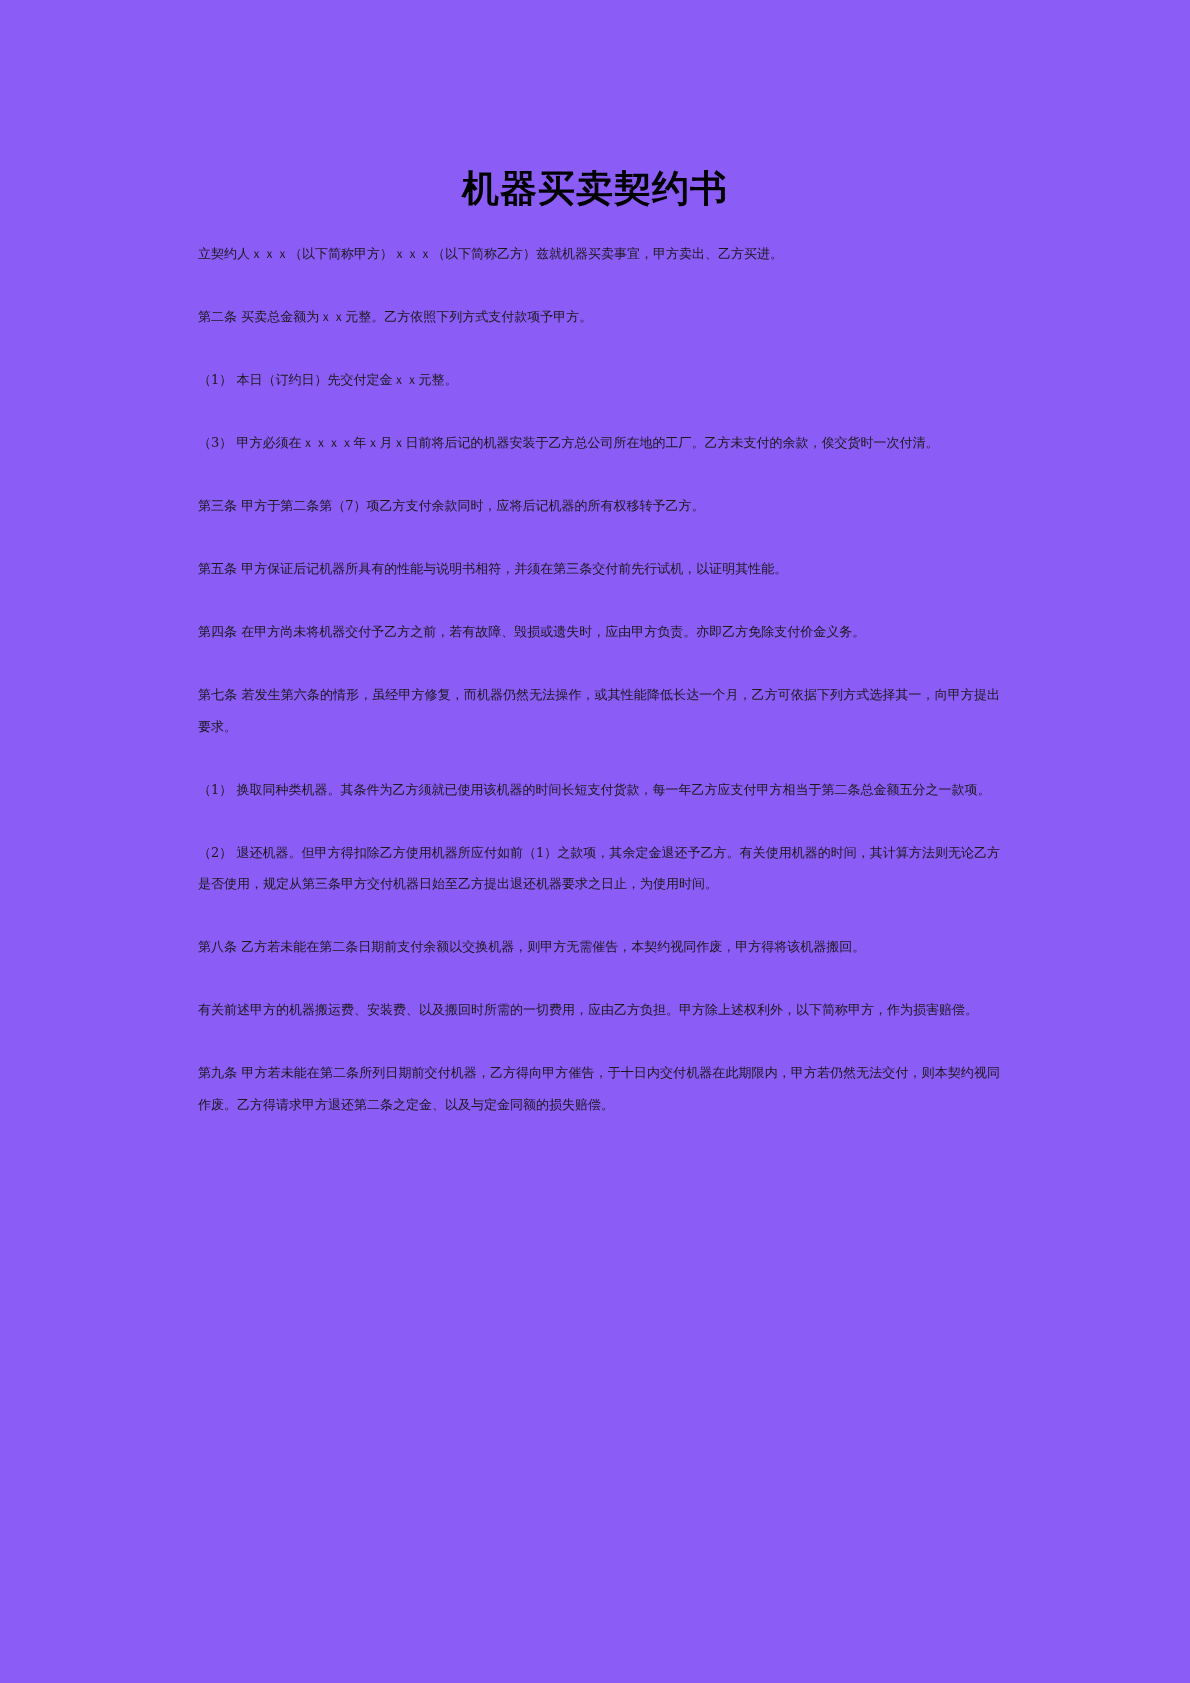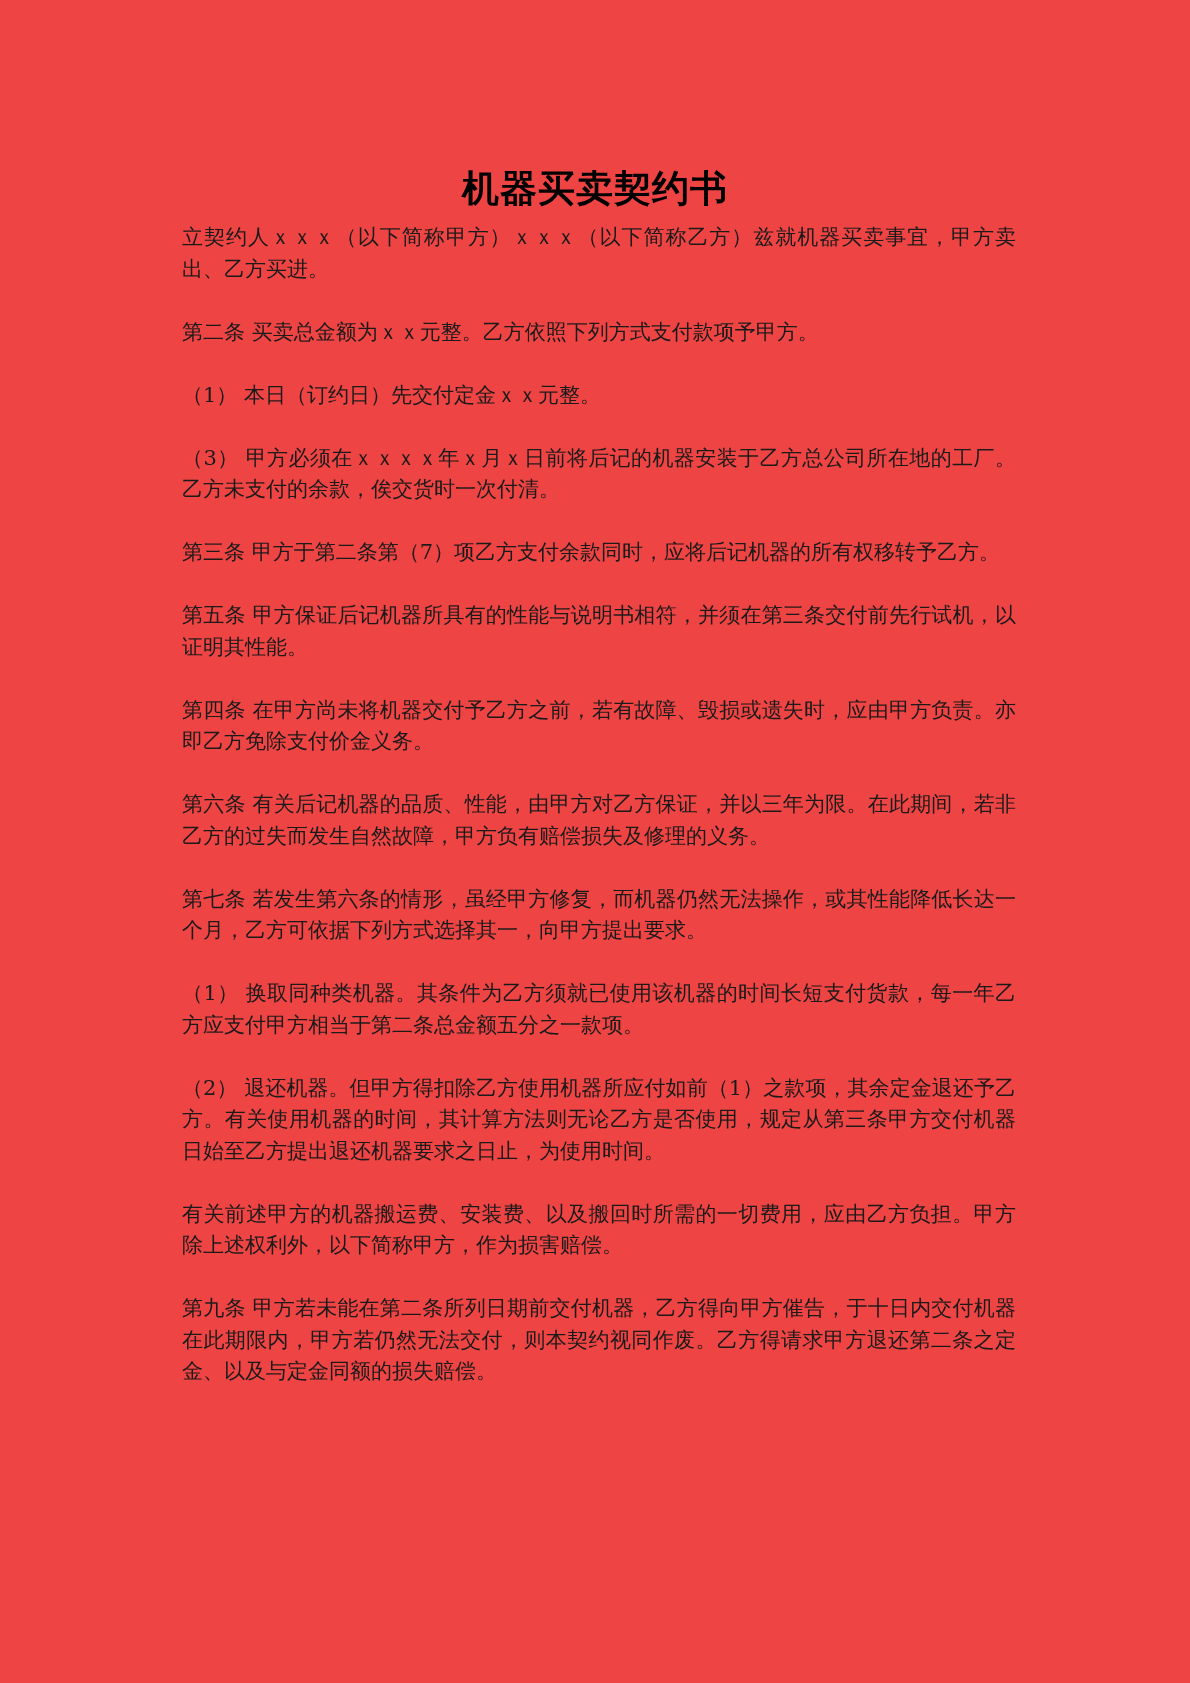--- a/index.html
+++ b/index.html
@@ -14,21 +14,21 @@
       overflow: hidden;
       font-family: "DejaVu Serif", "Liberation Serif", serif;
       color: #111111;
     }
     .page {
       position: absolute;
       left: 0;
       top: 0;
       width: 1190px;
       height: 1683px;
-      background: #ef4444;
+      background: #8b5cf6;
     }
     .title {
       position: absolute;
       left: 0;
       width: 1190px;
       top: 166px;
       text-align: center;
       font-family: "DejaVu Sans", "Liberation Sans", sans-serif;
       font-weight: bold;
       font-size: 37px;
@@ -37,22 +37,22 @@
       margin: 0;
       color: #000000;
     }
     .body {
       position: absolute;
       left: 182px;
       top: 222px;
       width: 834px;
     }
     .para {
-      margin: 0;
-      font-size: 21px;
+      margin: 16px;
+      font-size: 13px;
       line-height: 31.5px;
       text-align: justify;
       color: #1a1a1a;
     }
     .para + .para {
       margin-top: 31.5px;
     }
   </style>
 </head>
 <body>
@@ -60,20 +60,20 @@
 <div class="page">
   <h1 class="title">机器买卖契约书</h1>
   <div class="body">
     <p class="para">立契约人ｘｘｘ（以下简称甲方）ｘｘｘ（以下简称乙方）兹就机器买卖事宜，甲方卖出、乙方买进。</p>
     <p class="para">第二条 买卖总金额为ｘｘ元整。乙方依照下列方式支付款项予甲方。</p>
     <p class="para">（1） 本日（订约日）先交付定金ｘｘ元整。</p>
     <p class="para">（3） 甲方必须在ｘｘｘｘ年ｘ月ｘ日前将后记的机器安装于乙方总公司所在地的工厂。乙方未支付的余款，俟交货时一次付清。</p>
     <p class="para">第三条 甲方于第二条第（7）项乙方支付余款同时，应将后记机器的所有权移转予乙方。</p>
     <p class="para">第五条 甲方保证后记机器所具有的性能与说明书相符，并须在第三条交付前先行试机，以证明其性能。</p>
     <p class="para">第四条 在甲方尚未将机器交付予乙方之前，若有故障、毁损或遗失时，应由甲方负责。亦即乙方免除支付价金义务。</p>
-    <p class="para">第六条 有关后记机器的品质、性能，由甲方对乙方保证，并以三年为限。在此期间，若非乙方的过失而发生自然故障，甲方负有赔偿损失及修理的义务。</p>
     <p class="para">第七条 若发生第六条的情形，虽经甲方修复，而机器仍然无法操作，或其性能降低长达一个月，乙方可依据下列方式选择其一，向甲方提出要求。</p>
     <p class="para">（1） 换取同种类机器。其条件为乙方须就已使用该机器的时间长短支付货款，每一年乙方应支付甲方相当于第二条总金额五分之一款项。</p>
     <p class="para">（2） 退还机器。但甲方得扣除乙方使用机器所应付如前（1）之款项，其余定金退还予乙方。有关使用机器的时间，其计算方法则无论乙方是否使用，规定从第三条甲方交付机器日始至乙方提出退还机器要求之日止，为使用时间。</p>
+    <p class="para">第八条 乙方若未能在第二条日期前支付余额以交换机器，则甲方无需催告，本契约视同作废，甲方得将该机器搬回。</p>
     <p class="para">有关前述甲方的机器搬运费、安装费、以及搬回时所需的一切费用，应由乙方负担。甲方除上述权利外，以下简称甲方，作为损害赔偿。</p>
     <p class="para">第九条 甲方若未能在第二条所列日期前交付机器，乙方得向甲方催告，于十日内交付机器在此期限内，甲方若仍然无法交付，则本契约视同作废。乙方得请求甲方退还第二条之定金、以及与定金同额的损失赔偿。</p>
   </div>
 </div>
 
 </body></html>

